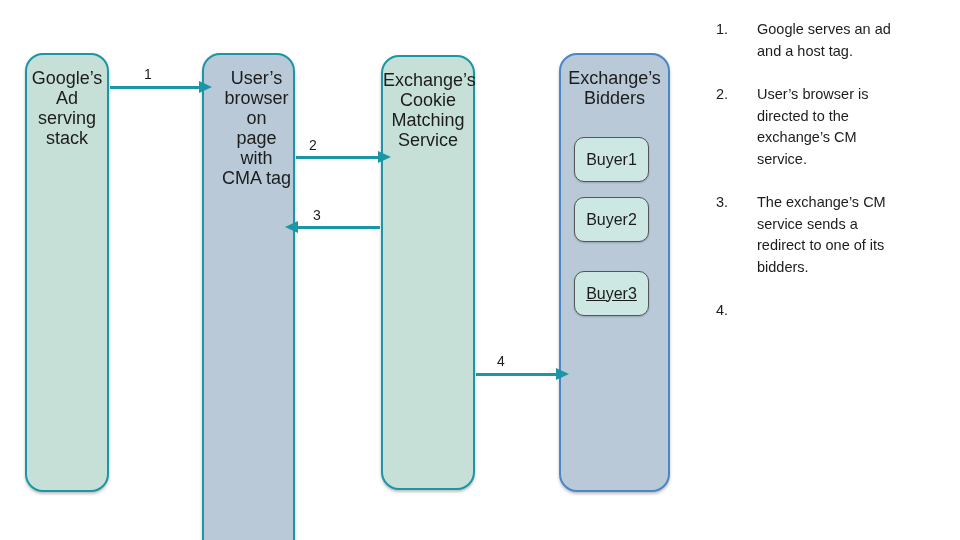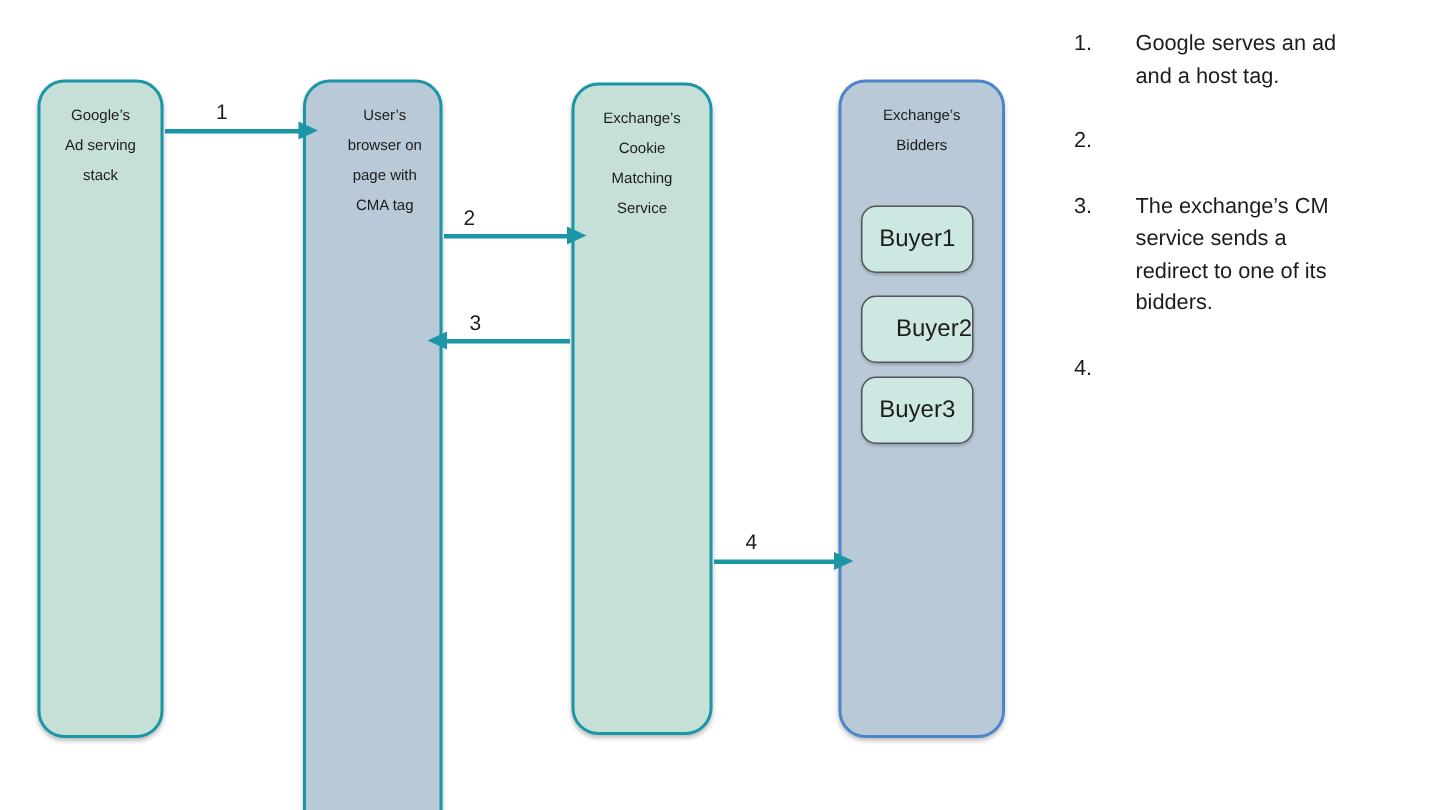--- a/index.html
+++ b/index.html
@@ -10,37 +10,37 @@
   
   .node{
     position:absolute;border-radius:18px;box-sizing:border-box;
     box-shadow:0 2px 3px rgba(0,0,0,0.25);
   }
   .node.green{background:var(--greenFill,#c6e0d8);border:2px solid var(--tealBorder,#1a96a6);}
   .node.blue{background:var(--blueFill,#b9c9d8);border:2px solid var(--tealBorder,#1a96a6);}
   .node.blue-outline{background:var(--blueFill,#b9c9d8);border:2px solid var(--blueBorder,#4a86c8);}
   .node-title{
     margin-top:13px;text-align:center;white-space:pre-line;
-    font-size:10px;line-height:20px;color:var(--ink,#1c1c1c);
+    font-size:18px;line-height:20px;color:var(--ink,#1c1c1c);
   }
   #node-google{left:25px;top:53px;width:84px;height:439px;}
   #node-browser{left:202px;top:53px;width:93px;height:514px;padding-left:16px;}
   #node-cm{left:381px;top:55px;width:94px;height:435px;}
   #node-bidders{left:559px;top:53px;width:111px;height:439px;}
 
   
   .buyer{
     position:absolute;left:13px;width:75px;height:45px;box-sizing:border-box;
     background:var(--buyerFill,#cde8e2);border:1.4px solid var(--buyerBorder,#555555);
     border-radius:10px;display:flex;align-items:center;justify-content:center;
     font-size:16px;box-shadow:0 1px 2px rgba(0,0,0,0.2);
   }
   #buyer-1{top:82px;}
-  #buyer-2{top:142px;justify-content:flex-end;}
-  #buyer-3{top:196px;}
+  #buyer-2{top:142px;}
+  #buyer-3{top:216px;text-decoration:underline;}
   #buyer-n{top:333px;}
 
   
   .arrow{position:absolute;height:3px;background:var(--arrow,#1a96a6);}
   .arrow.right::after{
     content:"";position:absolute;right:-11px;top:-5px;width:0;height:0;
     border-top:6.5px solid transparent;border-bottom:6.5px solid transparent;
     border-left:13px solid var(--arrow,#1a96a6);
   }
   .arrow.left::before{
@@ -116,20 +116,24 @@
   <div class="arrow-label" id="arrow-label-4">4</div>
 
   <div class="notes">
     <div class="note-item">
       <div class="note-num">1.</div>
       <div class="note-text">Google serves an ad
 and a host tag.</div>
     </div>
     <div class="note-item">
       <div class="note-num">2.</div>
+      <div class="note-text">User’s browser is
+directed to the
+exchange’s CM
+service.</div>
     </div>
     <div class="note-item">
       <div class="note-num">3.</div>
       <div class="note-text">The exchange’s CM
 service sends a
 redirect to one of its
 bidders.</div>
     </div>
     <div class="note-item">
       <div class="note-num">4.</div>

